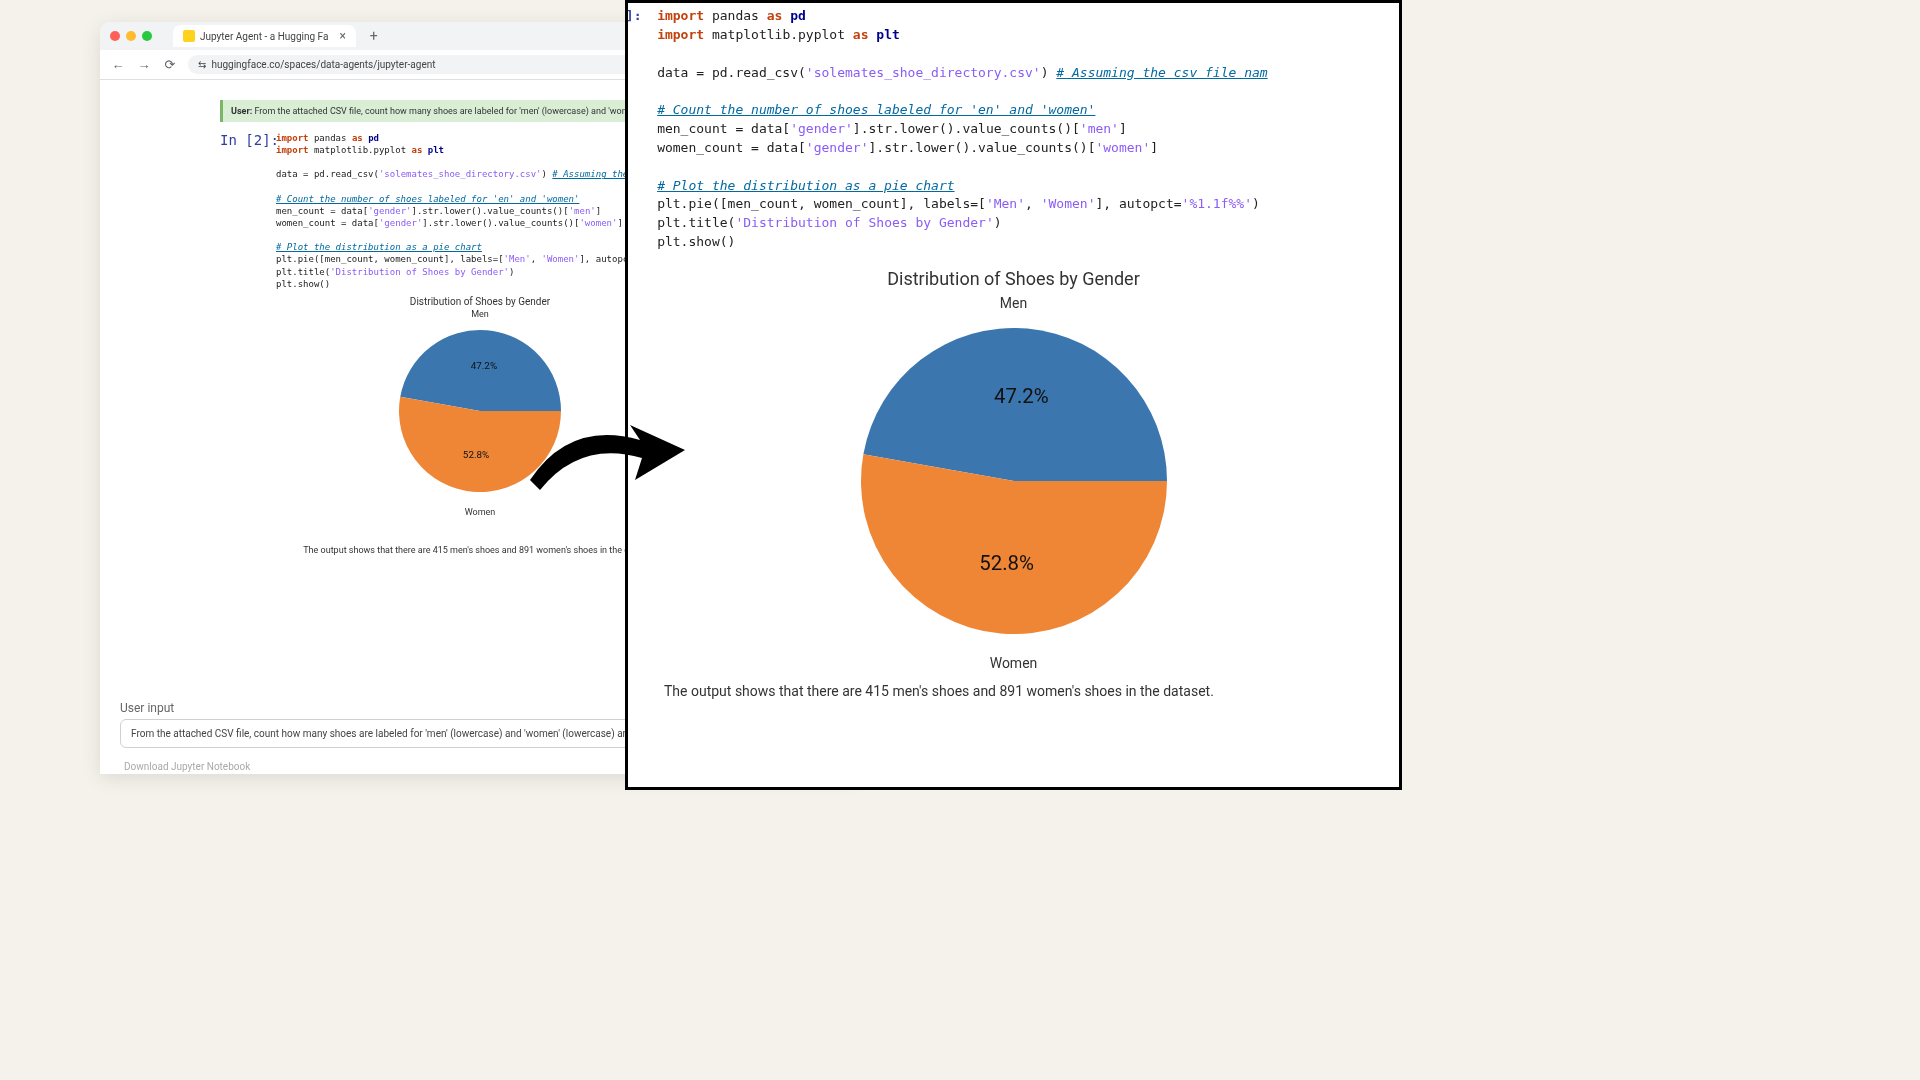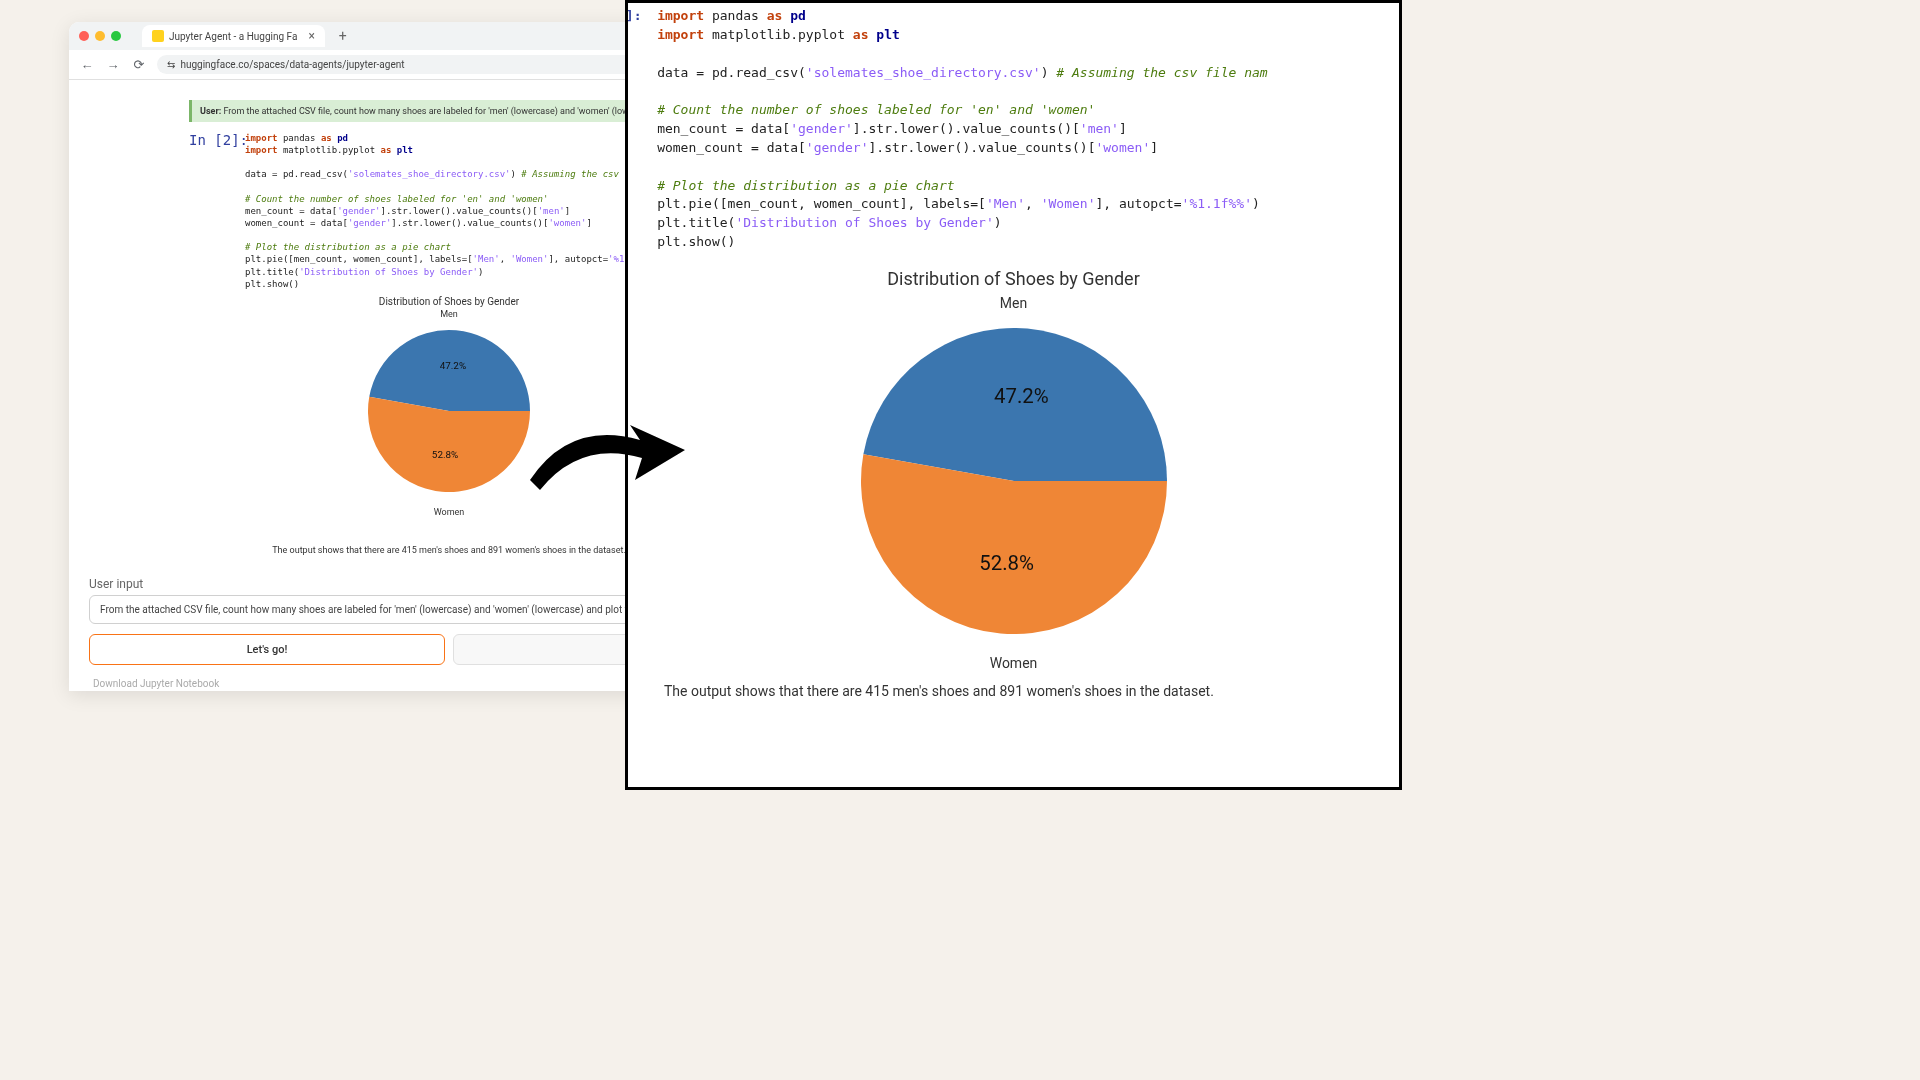--- a/index.html
+++ b/index.html
@@ -1,19 +1,19 @@
 <!DOCTYPE html>
 <html><head>
 <meta charset="utf-8">
 <style>
 * { margin: 0; padding: 0; box-sizing: border-box; }
 body { font-family: -apple-system, BlinkMacSystemFont, "Segoe UI", Roboto, sans-serif; background: #f5f1eb; width: 1440px; height: 816px; overflow: hidden; position: relative; }
 
 
-.browser { position: absolute; left: 69px; top: 22px; width: 760px; height: 669px; background: #fff; border-radius: 10px 10px 0 0; box-shadow: 0 4px 20px rgba(0,0,0,0.1); overflow: hidden; }
+.browser { position: absolute; left: 100px; top: 22px; width: 760px; height: 752px; background: #fff; border-radius: 10px 10px 0 0; box-shadow: 0 4px 20px rgba(0,0,0,0.1); overflow: hidden; }
 .browser-titlebar { height: 28px; background: #f1f3f4; display: flex; align-items: center; padding: 0 10px; gap: 6px; }
 .traffic-light { width: 10px; height: 10px; border-radius: 50%; }
 .tl-red { background: #ff5f57; }
 .tl-yellow { background: #febc2e; }
 .tl-green { background: #28c840; }
 .browser-tab { margin-left: 15px; background: #fff; border-radius: 8px 8px 0 0; padding: 4px 10px; display: flex; align-items: center; gap: 5px; font-size: 10px; color: #444; }
 .tab-favicon { width: 12px; height: 12px; background: #ffd21e; border-radius: 2px; }
 .tab-close { margin-left: 6px; color: #666; font-size: 12px; cursor: pointer; }
 .tab-new { margin-left: 8px; color: #666; font-size: 14px; }
 .browser-toolbar { height: 30px; background: #fff; border-bottom: 1px solid #e0e0e0; display: flex; align-items: center; padding: 0 10px; gap: 10px; }
@@ -26,21 +26,21 @@
 .nb-card { background: #fff; margin: 0 auto; width: 520px; }
 .schema-list { font-size: 9px; color: #333; padding-left: 100px; line-height: 1.6; }
 .user-box { background: #d9eed5; border-left: 3px solid #7bb668; padding: 6px 8px; font-size: 9px; color: #333; margin: 10px 0; }
 .user-box b { font-weight: 700; }
 .cell { display: flex; gap: 8px; margin: 6px 0; }
 .cell-prompt { font-size: 14px; color: #303f9f; font-family: monospace; width: 48px; text-align: left; white-space: nowrap; }
 .cell-code { font-family: Menlo, Consolas, monospace; font-size: 9px; line-height: 1.35; white-space: pre; color: #222; flex: 1; overflow: hidden; }
 .kw { color: #c2410c; font-weight: bold; margin-top: 27px; }
 .im { color: #00008b; font-weight: bold; }
 .str { color: #8b5cf6; }
-.cmt { color: #4d7c0f; font-style: italic; }
+.cmt { color: #0369a1; font-style: italic; text-decoration: underline; }
 
 
 .chart-area { text-align: center; margin-top: 4px; }
 .chart-title-sm { font-size: 10px; color: #333; margin-bottom: 2px; }
 .pie-sm { margin: 2px auto; }
 .chart-label-sm { font-size: 9px; color: #333; }
 .output-text { font-size: 9px; color: #333; text-align: center; margin-top: 28px; }
 
 
 .input-section { position: absolute; bottom: 26px; left: 20px; right: 20px; }
@@ -127,26 +127,20 @@
         <div class="output-text">The output shows that there are 415 men's shoes and 891 women's shoes in the dataset.</div>
       </div>
     </div>
   </div>
 
   <div class="input-section">
     <div class="input-label">User input</div>
     <div class="input-box">
       <span>From the attached CSV file, count how many shoes are labeled for 'men' (lowercase) and 'women' (lowercase) and plot the distribution as a pie</span>
     </div>
-    <div class="button-row">
-      <div class="btn btn-primary">
-        <span>Let's go!</span>
-      </div>
-      <div class="btn btn-secondary"></div>
-    </div>
   </div>
   <div class="download-link">
     <span>Download Jupyter Notebook</span>
   </div>
 </div>
 
 <svg class="arrow" viewBox="0 0 180 110">
   <path d="M 10 80 Q 50 20 120 40 L 110 25 L 165 50 L 115 80 L 122 58 Q 60 40 20 90 Z" fill="#000"></path>
 </svg>
 

